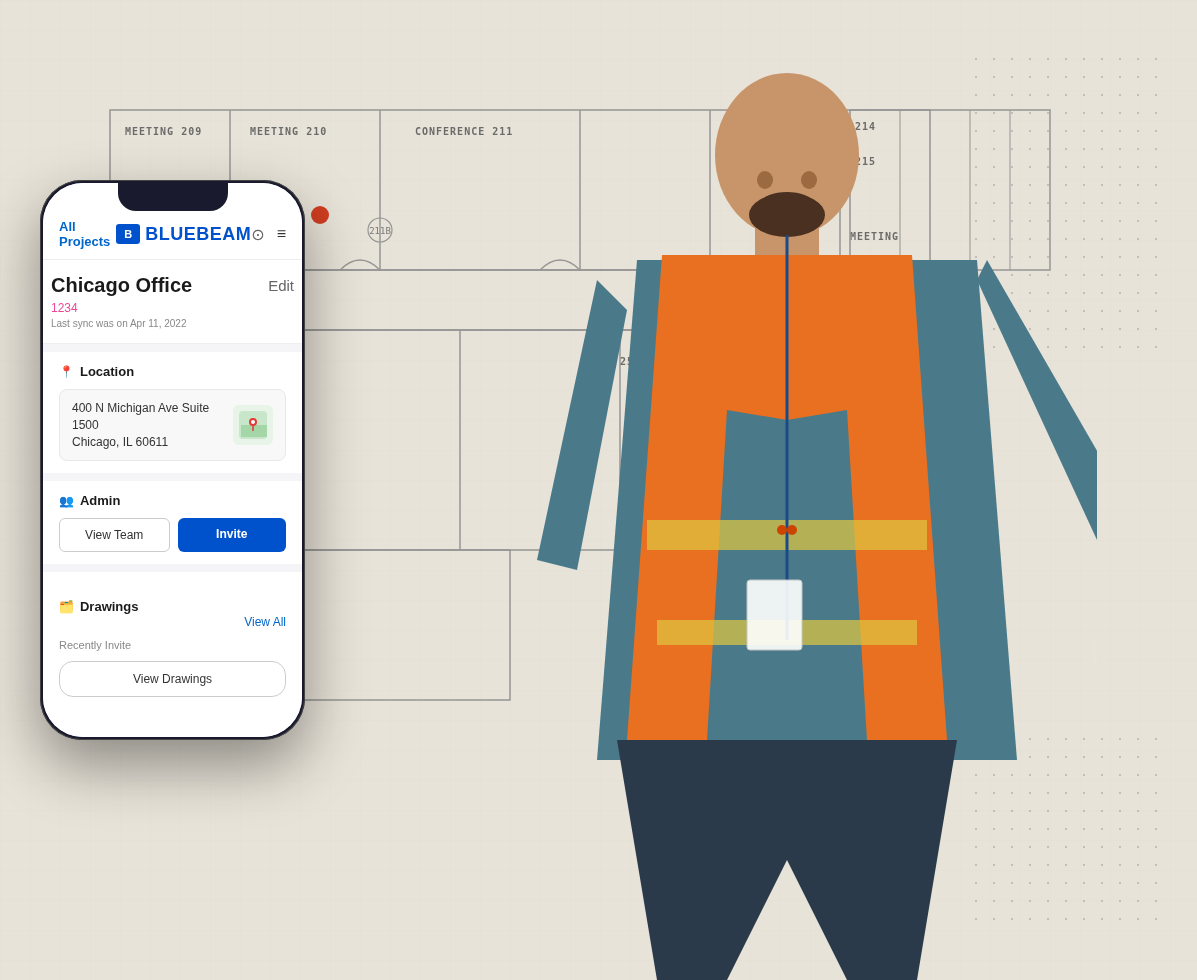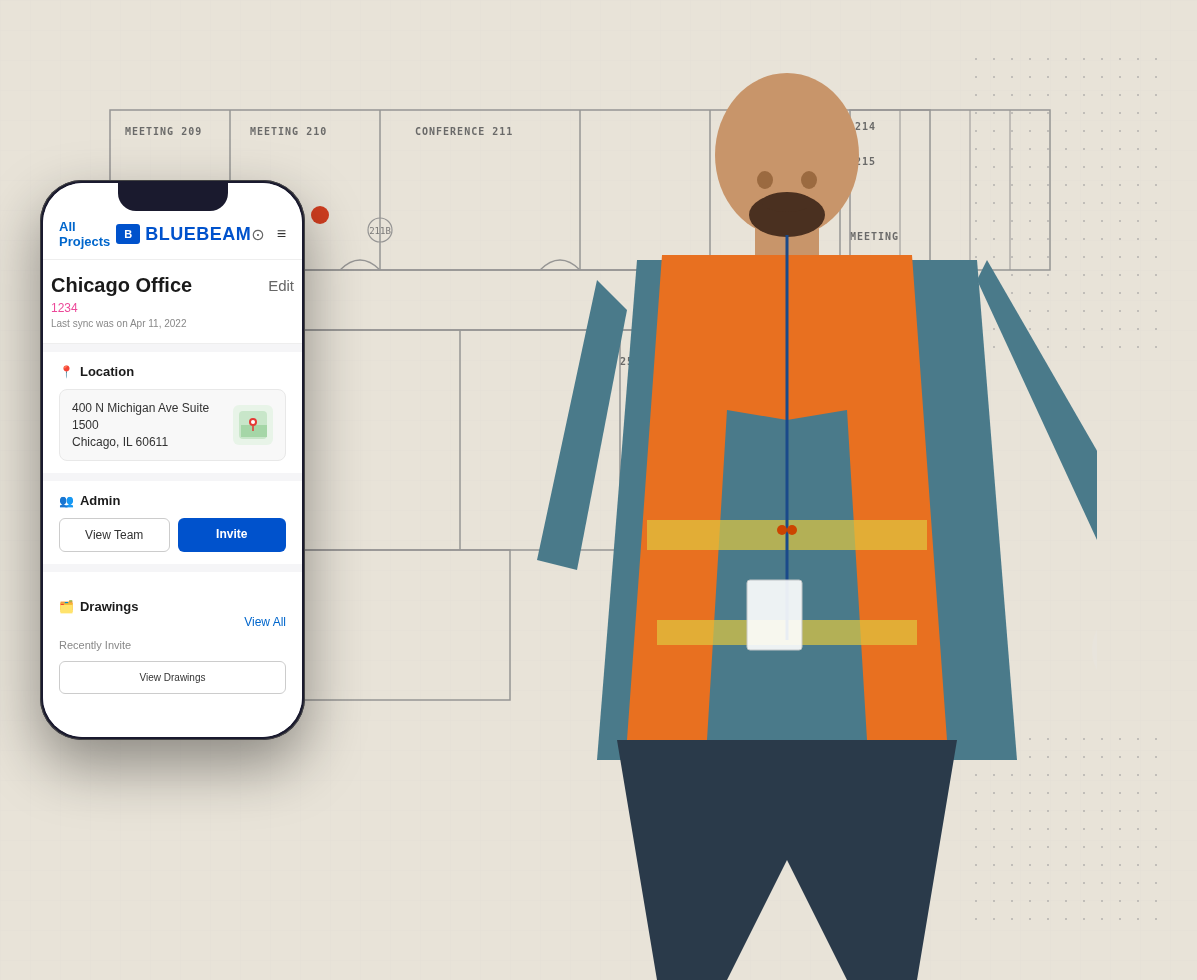--- a/index.html
+++ b/index.html
@@ -288,23 +288,23 @@
     .recently-viewed {
       font-size: 11px;
       color: #888;
       margin-bottom: 10px;
     }
 
     .btn-view-drawings {
       width: 100%;
       padding: 10px 7px;
       border: 1px solid #ccc;
-      border-radius: 6px;
+      border-radius: 14px;
       background: white;
-      font-size: 10px;
+      font-size: 12px;
       font-weight: 500;
       color: #333;
       text-align: center;
     }
 
     
     .worker-svg-container {
       position: absolute;
       bottom: 0;
       right: 100px;

